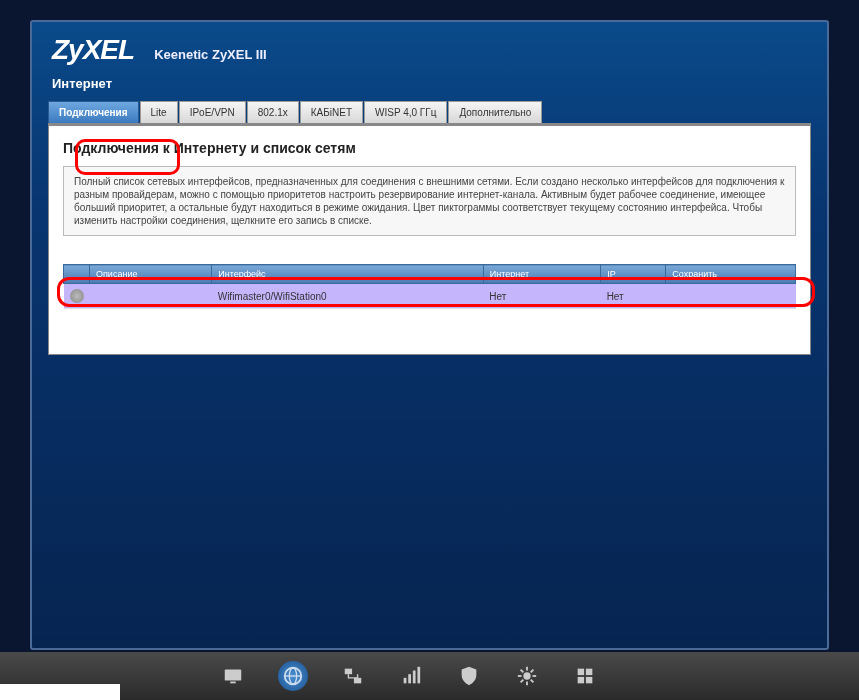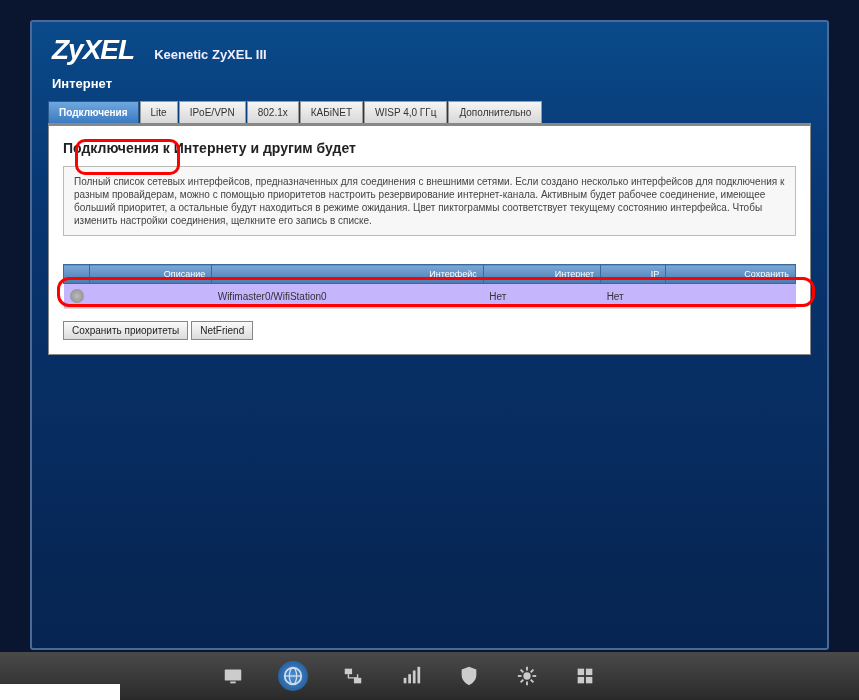--- a/index.html
+++ b/index.html
@@ -73,21 +73,21 @@
   padding: 8px 10px;
   font-size: 10px;
   line-height: 1.3;
   color: #444;
   margin-bottom: 28px;
 }
 .tbl { width: 100%; border-collapse: collapse; font-size: 10px; position: relative; }
 .tbl thead th {
   background: linear-gradient(#7aa8d8,#4a7ab0);
   color: #fff; font-weight: normal;
-  padding: 4px 6px; text-align: right;
+  padding: 4px 6px; text-align: left;
   border: 1px solid #3a6a9a;
   font-size: 9px;
 }
 .tbl tbody td {
   padding: 5px 6px;
   border-bottom: 1px solid #ddd;
   color: #333;
   background: #f5f5f5;
   vertical-align: middle;
 }
@@ -169,21 +169,21 @@
       <div class="tab">Lite</div>
       <div class="tab">IPoE/VPN</div>
       <div class="tab">802.1x</div>
       <div class="tab">КАБiNET</div>
       <div class="tab">WISP 4,0 ГГц</div>
       <div class="tab">Дополнительно</div>
     </div>
   <div class="highlight-tab" style="left:43px; top:117px; width:105px; height:36px;"></div>
 
   <div class="panel">
-    <h2>Подключения к Интернету и другим будет</h2>
+    <h2>Подключения к Интернету и список сетям</h2>
     <div class="desc-box">Полный список сетевых интерфейсов, предназначенных для соединения с внешними сетями. Если создано несколько интерфейсов для подключения к разным провайдерам, можно с помощью приоритетов настроить резервирование интернет-канала. Активным будет рабочее соединение, имеющее больший приоритет, а остальные будут находиться в режиме ожидания. Цвет пиктограммы соответствует текущему состоянию интерфейса. Чтобы изменить настройки соединения, щелкните его запись в списке.</div>
 
     <div style="position:relative;">
       <table class="tbl">
         <thead>
             <tr id="thead-row">
               <th style="width: 26px;"></th>
               <th>Описание</th>
               <th>Интерфейс</th>
               <th>Интернет</th>
@@ -198,24 +198,20 @@
               <td>Wifimaster0/WifiStation0</td>
               <td>Нет</td>
               <td>Нет</td>
               <td></td>
             </tr>
           </tbody>
       </table>
       <div class="highlight-row" style="left:-6px; top:13px; width:758px; height:30px;"></div>
     </div>
 
-    <div class="btn-row">
-      <button class="btn">Сохранить приоритеты</button>
-      <button class="btn">NetFriend</button>
-    </div>
   </div>
 </div>
 
 <div class="bottom-bar" id="navbar">
     <div class="nav-icon">
       <svg viewBox="0 0 24 24">
         <rect x="3" y="5" width="18" height="12" fill="#ccc" rx="1"></rect>
         <rect x="9" y="18" width="6" height="2" fill="#ccc"></rect>
       </svg>
     </div>

